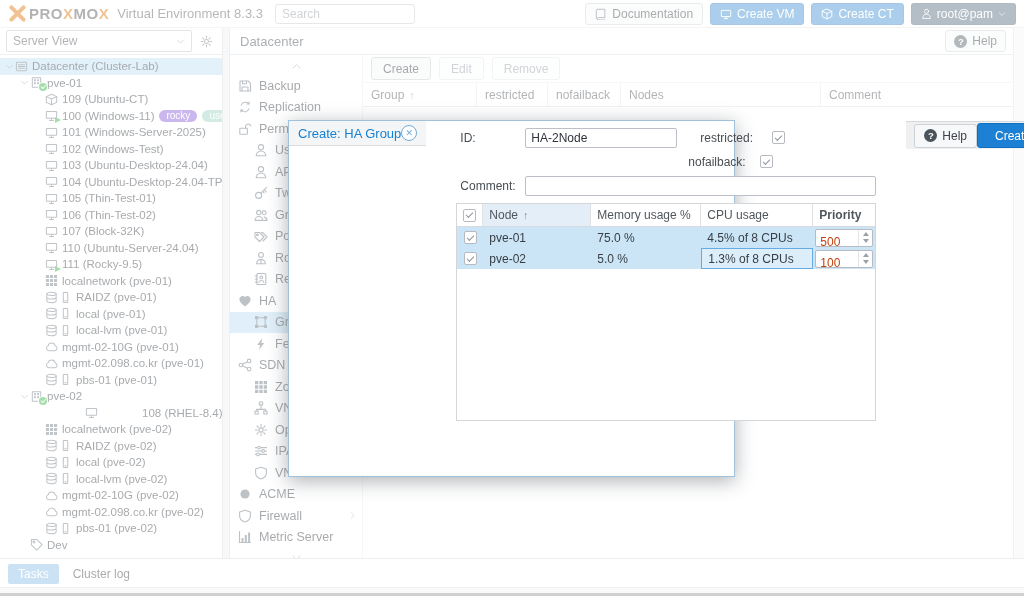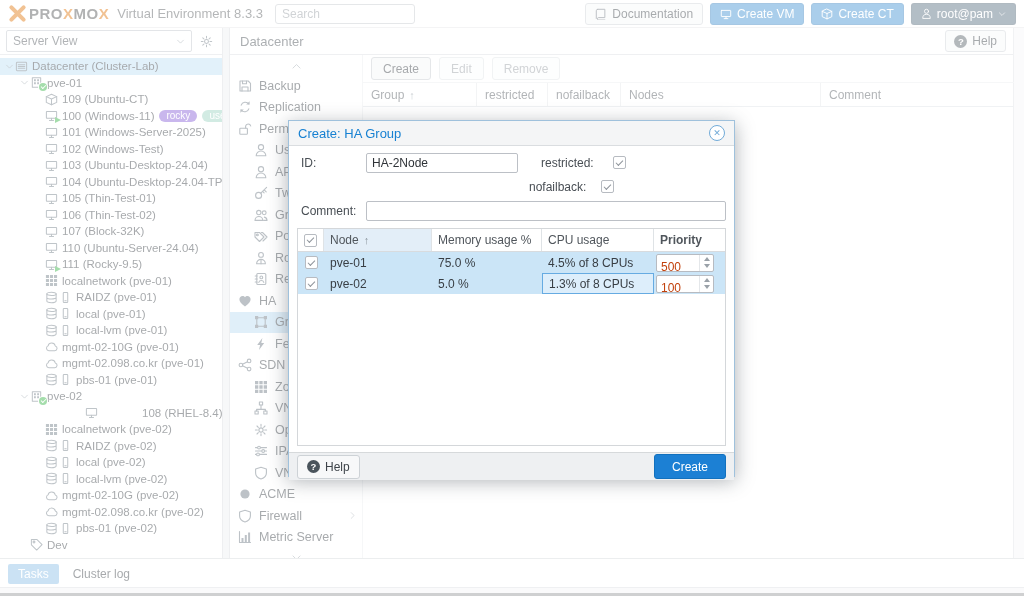--- a/index.html
+++ b/index.html
@@ -82,21 +82,21 @@
   .statusbar{position:absolute;left:0;right:0;bottom:8px;height:30px;background:#fff;border-top:1px solid #d6d9dc;
              display:flex;align-items:center;padding:0 8px;gap:14px;box-sizing:border-box;}
   .tasks-btn{background:#8fc1e8;color:#fff;border-radius:2px;height:20px;padding:0 10px;display:flex;align-items:center;}
   .cluster-lbl{color:#3f454b;}
   .bottomstrip{position:absolute;left:0;right:0;bottom:3px;height:5px;background:#f4f5f6;border-top:1px solid #dcdfe2;}
   .bottomedge{position:absolute;left:0;right:0;bottom:0;height:3px;background:#96999c;}
 
   
   .mask{position:absolute;inset:0;background:rgba(255,255,255,.54);z-index:5;}
   .dialog{position:absolute;left:288px;top:120px;width:447px;height:357px;z-index:10;background:#fff;
-          border:1px solid #9fc1dc;box-shadow:0 4px 18px rgba(50,60,70,.40);display:flex;flex-direction:column;box-sizing:border-box;}
+          border:1px solid #9fc1dc;box-shadow:0 4px 18px rgba(50,60,70,.40);display:flex;flex-direction:row;box-sizing:border-box;gap:22px;}
   .dlg-head{height:25px;flex:none;background:#f4f5f6;border-bottom:1px solid #dadde0;display:flex;
             align-items:center;padding:0 9px;box-sizing:border-box;}
   .dlg-title{color:#1781d2;font-size:13px;}
   .dlg-close{margin-left:auto;width:14px;height:14px;border:1.4px solid #72abd8;border-radius:50%;color:#72abd8;
              display:flex;align-items:center;justify-content:center;font-size:9px;line-height:1;background:#fff;}
   .dlg-body{flex:1;padding:6px 8px 6px;box-sizing:border-box;display:flex;flex-direction:column;}
   .frow{height:21px;margin-bottom:3px;display:flex;align-items:center;}
   .flabel{width:69px;padding-left:4px;box-sizing:border-box;color:#484e54;flex:none;}
   .flabel2{width:72px;box-sizing:border-box;color:#484e54;flex:none;}
   .field{height:18px;border:1px solid #bcc0c6;border-radius:2px;padding:0 5px;font-family:inherit;font-size:12px;color:#2f3338;outline:none;}

